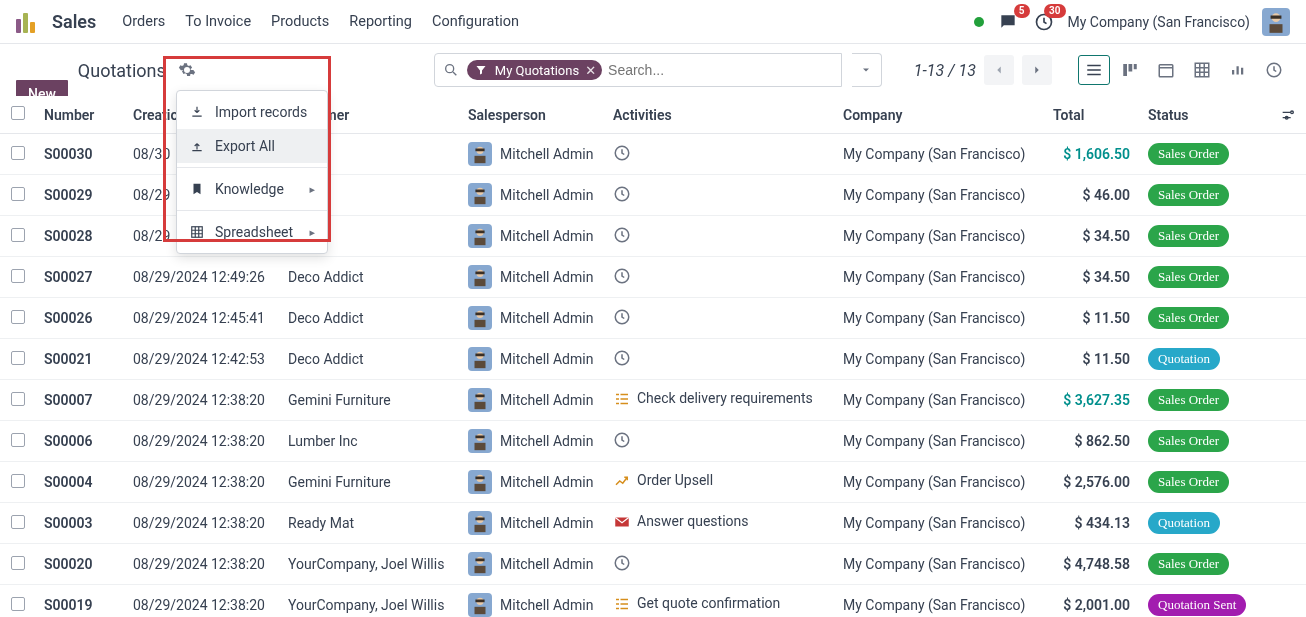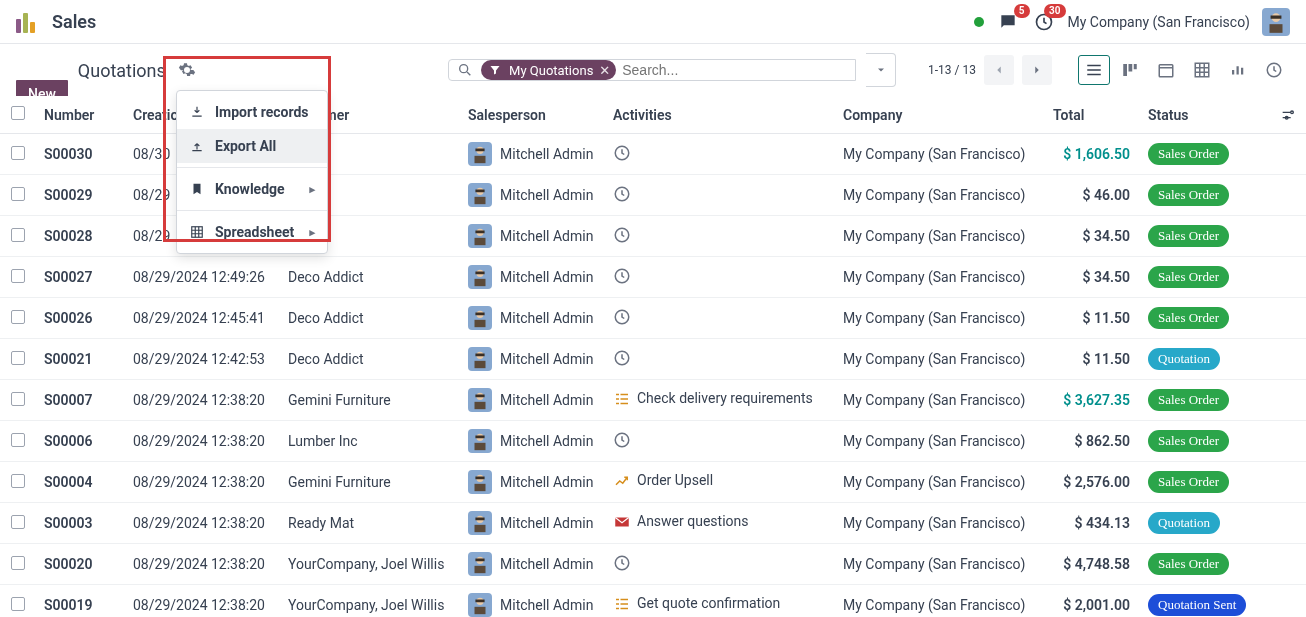--- a/index.html
+++ b/index.html
@@ -57,40 +57,40 @@
     background: #6b4161; color: #fff; padding: 6px 12px; border-radius: 1px; font-weight: 500; font-size: 14px; cursor: pointer; margin-top: 47px;
   }
   .breadcrumb-title { font-size: 18px; color: #374151; }
   .gear-btn { width: 22px; height: 22px; display:flex; align-items:center; justify-content:center; cursor: pointer; color: #6b7280; position: relative; }
   .gear-highlight {
     position: absolute; border: 3px solid #d63b3b; pointer-events: none;
     left: 163px; top: 56px; width: 168px; height: 186px; z-index: 50;
   }
 
   .searchbox {
-    display: flex; align-items: center; border: 1px solid #d1d5db; border-radius: 4px 0 0 4px; height: 22px;
+    display: flex; align-items: center; border: 1px solid #d1d5db; border-radius: 4px 0 0 4px; height: 34px;
     width: 408px; margin-left: auto; padding-left:6px;
   }
   .search-icon { width: 20px; color: #6b7280; display:flex; align-items:center; justify-content:center;}
   .search-chip {
     display: flex; align-items: center; background: #6b4161; color: #fff;
     border-radius: 12px; padding: 2px 6px 2px 6px; margin: 0 6px; font-size: 13px; gap: 6px;
   }
   .chip-filter-icon { width:16px;height:16px; display:flex;align-items:center;justify-content:center;}
   .chip-remove { cursor: pointer; opacity: .85; }
   .search-input {
     border: none; outline: none; flex: 1; font-size: 14px; background: transparent; height: 100%;
   }
   .search-dropdown {
     width: 30px; height: 34px; border: 1px solid #d1d5db; border-left: none; border-radius: 0 4px 4px 0;
     display: flex; align-items: center; justify-content: center; cursor: pointer;
   }
 
   .pager-group { display: flex; align-items: center; gap: 8px; margin-left: 22px; }
-  .pager-text { color: #374151; font-size: 12px; }
+  .pager-text { color: #374151; font-size: 16px; font-style: italic; }
   .pager-btn {
     width: 30px; height: 30px; border: 1px solid transparent; background: #f3f4f6;
     display: flex; align-items: center; justify-content: center; cursor: pointer; color: #6b7280; border-radius:3px;
   }
 
   .view-switcher { display: flex; gap: 4px; margin-left: 16px; }
   .view-btn {
     width: 32px; height: 30px; display: flex; align-items: center; justify-content: center; border-radius: 3px;
     cursor: pointer; color: #6b7280; border: 1px solid transparent;
   }
@@ -98,21 +98,20 @@
 
   
   .settings-menu {
     position: absolute; left: 176px; top: 90px; width: 152px;
     background: #fff; border: 1px solid #d1d5db; border-radius: 4px; box-shadow: 0 4px 12px rgba(0,0,0,.12);
     z-index: 40; padding: 4px 0;
   }
   .settings-item {
     display: flex; align-items: center; padding: 9px 12px; gap: 10px; cursor: pointer; font-size: 14px; color: #374151;
     justify-content: flex-start;
-    font-weight: bold;
   }
   .settings-item:hover, .settings-item.hover { background: #eef0f2; }
   .settings-item .arrow { margin-left: auto; color: #6b7280; font-size: 11px; }
   .settings-sep { height: 1px; background: #e5e7eb; margin: 4px 0; }
   .settings-item .mi-icon { width: 16px; display:flex; align-items:center; justify-content:center; color:#374151; }
 
   
   .table-wrap { overflow-y: auto; height: calc(617px - 44px - 52px); }
   table { width: 100%; border-collapse: collapse; }
   thead th {
@@ -138,35 +137,42 @@
   .act-cell { display: flex; align-items: flex-start; gap: 6px; }
 
   .total-teal { color: #008f8c; font-weight: 600; }
   .total-black { color: #374151; font-weight: 600; }
 
   .status-badge {
     display: inline-block; padding: 3px 10px; border-radius: 11px; color: #fff; font-size: 13px; font-weight: 500; font-family: Liberation Serif, serif;
   }
   .status-so { background: #2ba54a; }
   .status-quo { background: #27a8c9; }
-  .status-qsent { background: #1d4ed8; }
+  .status-qsent { background: #a21caf; }
 
   .opt-btn { color:#6b7280; cursor:pointer; display:flex;align-items:center;justify-content:center;}
   .th-opt { width: 36px; text-align:center; }
 </style>
 </head>
 <body>
 
 <div class="navbar">
   <div class="navbar-logo">
     <div class="logo-bar b1"></div>
       <div class="logo-bar b2"></div>
       <div class="logo-bar b3"></div>
   </div>
   <div class="nav-app">Sales</div>
+  <div id="nav-items" style="display: flex;">
+      <div class="nav-item">Orders</div>
+      <div class="nav-item">To Invoice</div>
+      <div class="nav-item">Products</div>
+      <div class="nav-item">Reporting</div>
+      <div class="nav-item">Configuration</div>
+    </div>
   <div class="nav-spacer"></div>
   <div class="nav-right">
     <div class="status-dot"></div>
     <div class="icon-with-badge">
       <svg viewBox="0 0 24 24" width="20" height="20" fill="#374151">
           <path d="M4 4h16v12H7l-3 3V4z"></path>
         </svg>
       <div class="badge">5</div>
     </div>
     <div class="icon-with-badge">

